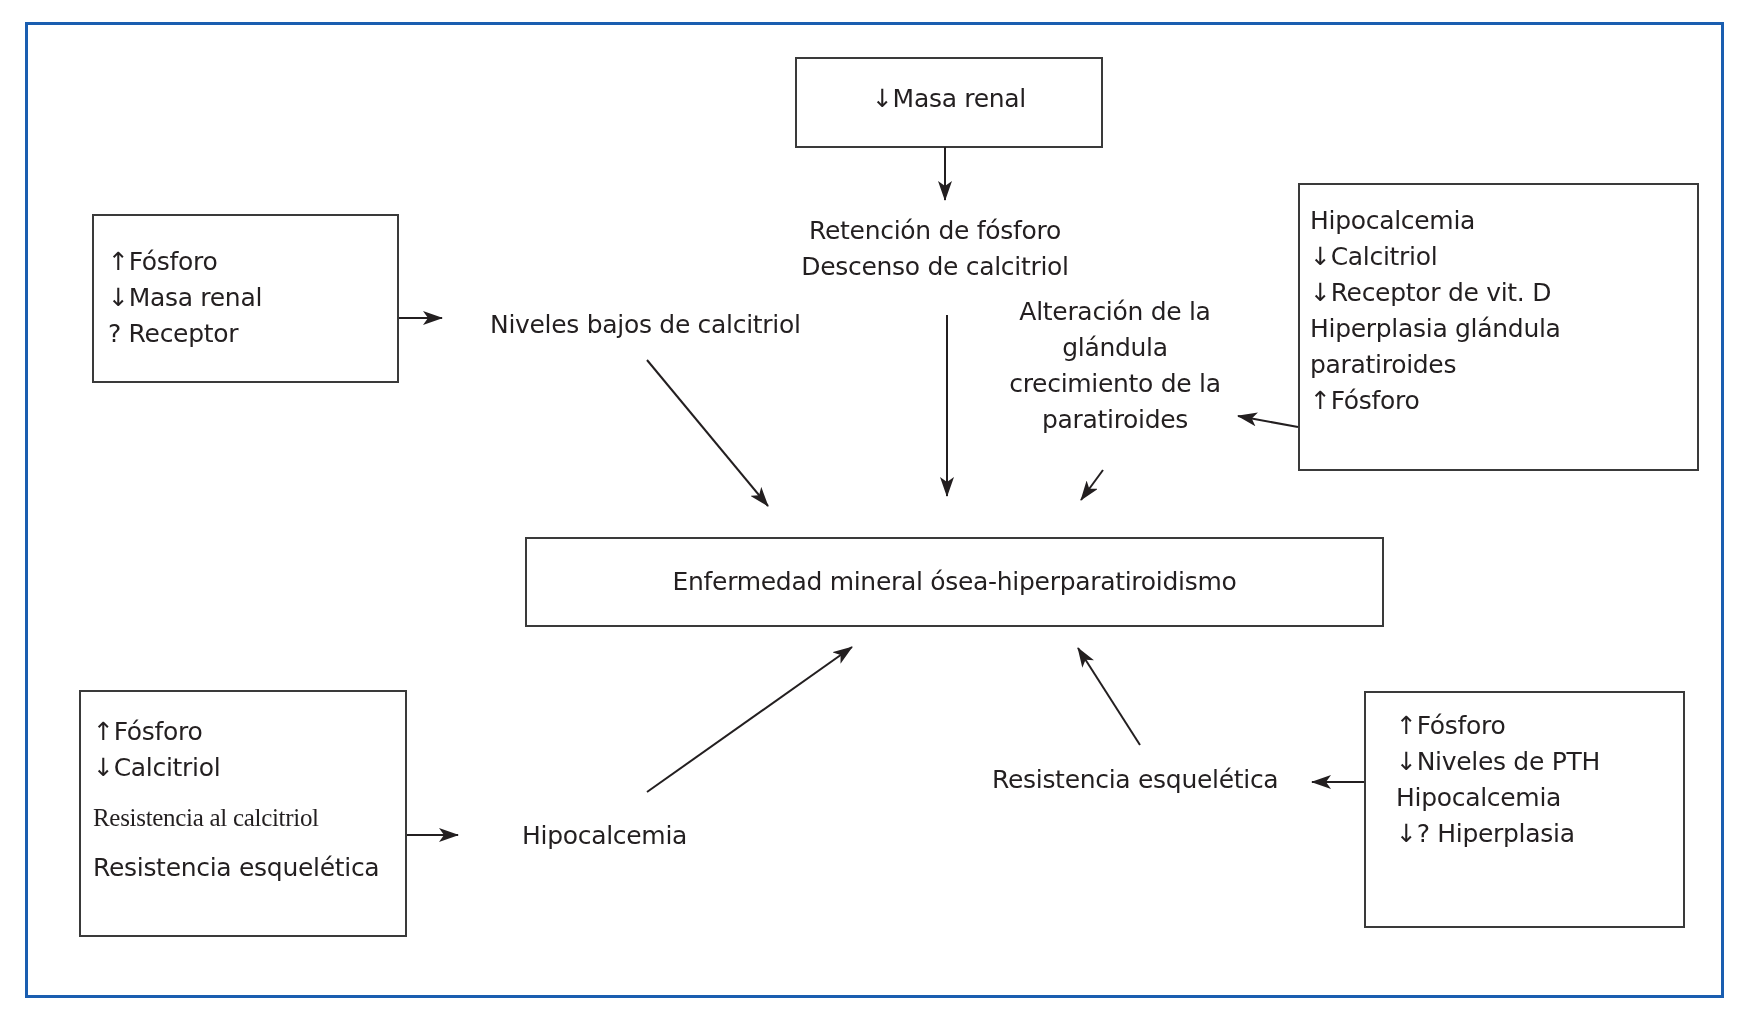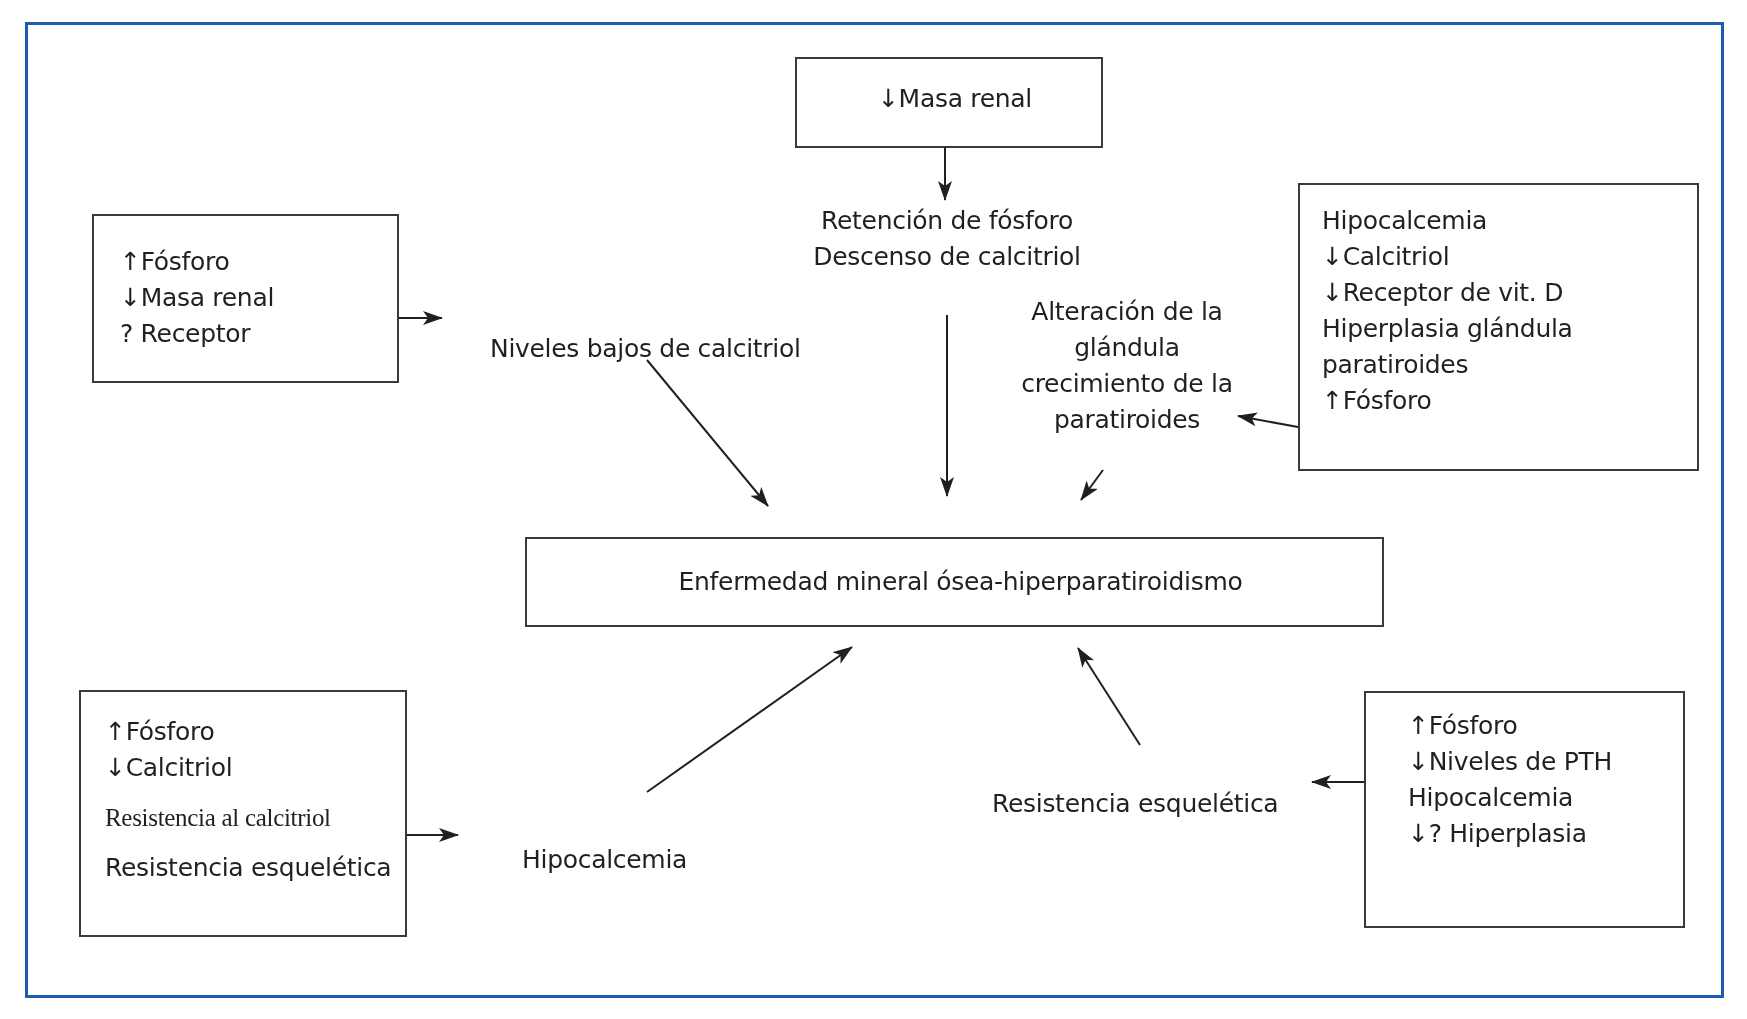--- a/index.html
+++ b/index.html
@@ -1,38 +1,38 @@
 <!DOCTYPE html>
 <html><head>
 <meta charset="utf-8">
 <style>
   html, body { margin: 0; padding: 0; background: #ffffff; }
   body { width: 1747px; height: 1019px; position: relative; overflow: hidden;
          font-family: "DejaVu Sans", sans-serif; color: #231f20; }
   .frame { position: absolute; left: 25px; top: 22px; width: 1693px; height: 970px;
            border: 3px solid #1a5eb0; box-sizing: content-box; }
   .box { position: absolute; border: 2px solid #3a3a3a; box-sizing: border-box; background: #fff; }
-  .lines { position: absolute; font-size: 25px; line-height: 36px; letter-spacing: -0.3px; margin-left: 12px; }
+  .lines { position: absolute; font-size: 25px; line-height: 36px; letter-spacing: -0.3px; }
   .lines div { white-space: nowrap; }
-  .label { position: absolute; font-size: 25px; line-height: 36px; white-space: nowrap; letter-spacing: -0.3px; margin-top: 24px; }
+  .label { position: absolute; font-size: 25px; line-height: 36px; white-space: nowrap; letter-spacing: -0.3px; }
   .center { text-align: center; }
   svg.arrows { position: absolute; left: 0; top: 0; width: 1747px; height: 1019px; pointer-events: none; }
 </style>
 </head>
 <body>
 
 <div class="frame"></div>
 
 <div class="box" style="left:795px; top:57px; width:308px; height:91px;">
   <div class="lines center" style="left:0; right:0; top:22px;">
     <div>↓Masa renal</div>
   </div>
 </div>
 
-<div class="lines center" style="left:775px; width:320px; top:203px;">
+<div class="lines center" style="left:775px; width:320px; top:213px;">
   <div>Retención de fósforo</div>
   <div>Descenso de calcitriol</div>
 </div>
 
 <div class="box" style="left:92px; top:214px; width:307px; height:169px;">
   <div class="lines" style="left:14px; top:28px;">
     <div>↑Fósforo</div>
     <div>↓Masa renal</div>
     <div>? Receptor</div>
   </div>

